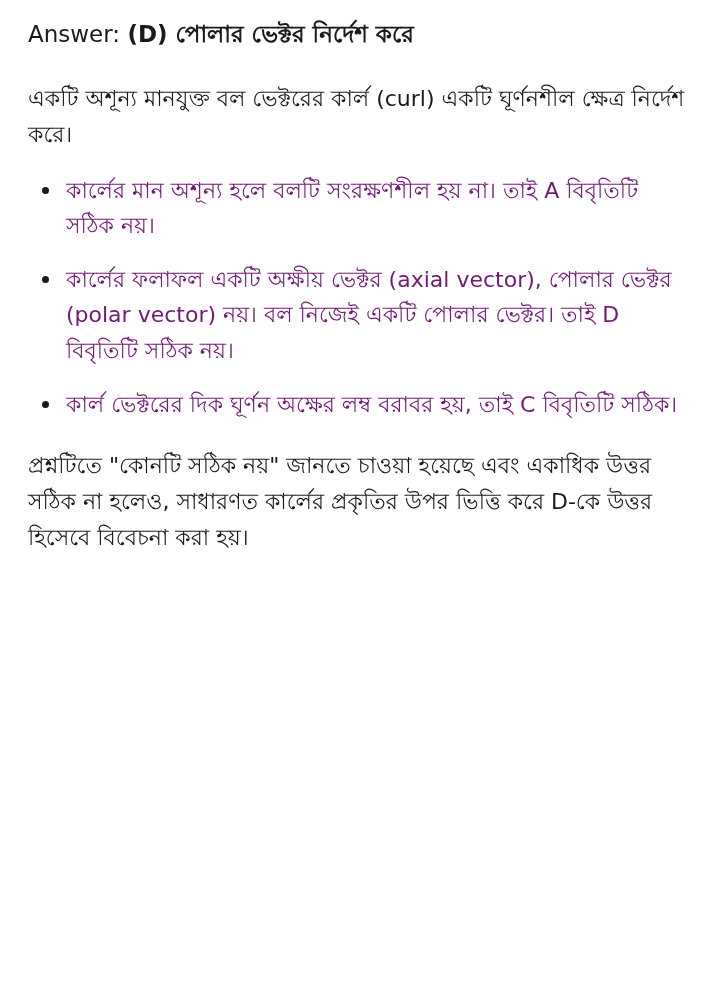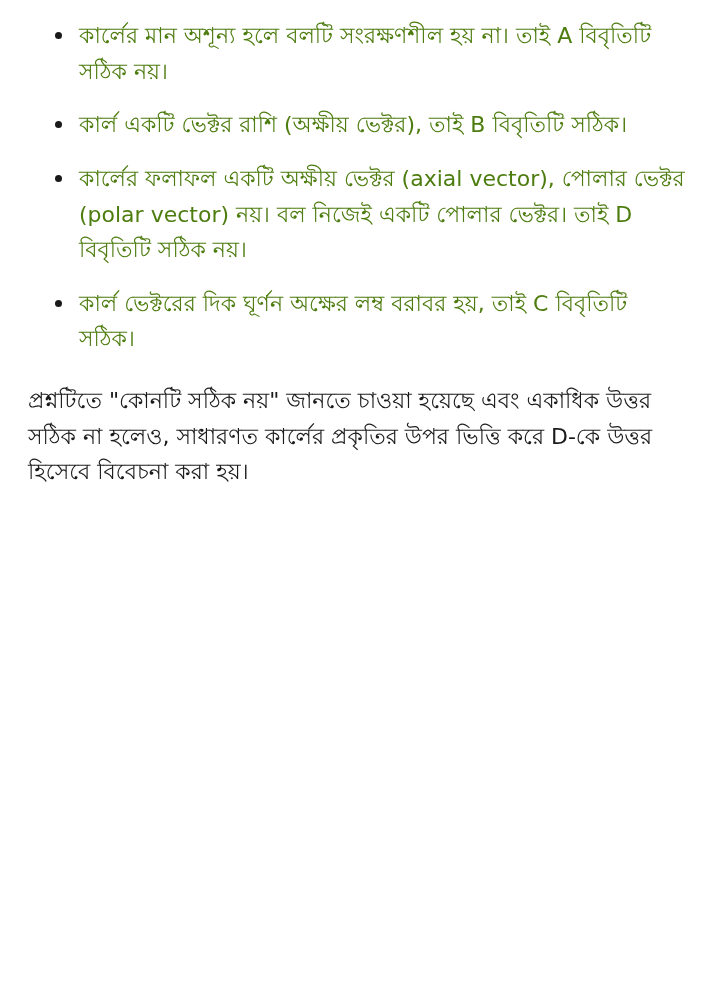--- a/index.html
+++ b/index.html
@@ -48,22 +48,22 @@
   }
   ul.bullets {
     margin: 0 0 18px 0;
     padding-left: 34px;
     list-style: none;
   }
   ul.bullets li {
     position: relative;
     font-size: 22px;
     line-height: 1.62;
-    margin: 0 0 18px 13px;
-    color: #4d7c0f;
+    margin: 0 0 18px 0;
+    color: #701a75;
     padding-left: 4px;
   }
   ul.bullets li::before {
     content: "";
     position: absolute;
     left: -20px;
     top: 14px;
     width: 7px;
     height: 7px;
     border-radius: 50%;
@@ -74,25 +74,29 @@
     line-height: 1.62;
     margin: 26px 0 0 0;
     color: #1a1a1a;
   }
 </style>
 </head>
 <body>
 
 <div class="page">
 
+  <p class="answer-line">
+    <span class="answer-label">Answer:</span>
+    <span class="answer-value">(D) পোলার ভেক্টর নির্দেশ করে</span>
+  </p>
 
 
+  <p class="paragraph">একটি অশূন্য মানযুক্ত বল ভেক্টরের কার্ল (curl) একটি ঘূর্ণনশীল ক্ষেত্র নির্দেশ করে।</p>
 
   <ul class="bullets">
     <li>কার্লের মান অশূন্য হলে বলটি সংরক্ষণশীল হয় না। তাই A বিবৃতিটি সঠিক নয়।</li>
-    <li>কার্ল একটি ভেক্টর রাশি (অক্ষীয় ভেক্টর), তাই B বিবৃতিটি সঠিক।</li>
     <li>কার্লের ফলাফল একটি অক্ষীয় ভেক্টর (axial vector), পোলার ভেক্টর (polar vector) নয়। বল নিজেই একটি পোলার ভেক্টর। তাই D বিবৃতিটি সঠিক নয়।</li>
     <li>কার্ল ভেক্টরের দিক ঘূর্ণন অক্ষের লম্ব বরাবর হয়, তাই C বিবৃতিটি সঠিক।</li>
   </ul>
 
   <p class="closing">প্রশ্নটিতে "কোনটি সঠিক নয়" জানতে চাওয়া হয়েছে এবং একাধিক উত্তর সঠিক না হলেও, সাধারণত কার্লের প্রকৃতির উপর ভিত্তি করে D-কে উত্তর হিসেবে বিবেচনা করা হয়।</p>
 
 </div>
 
 </body></html>

